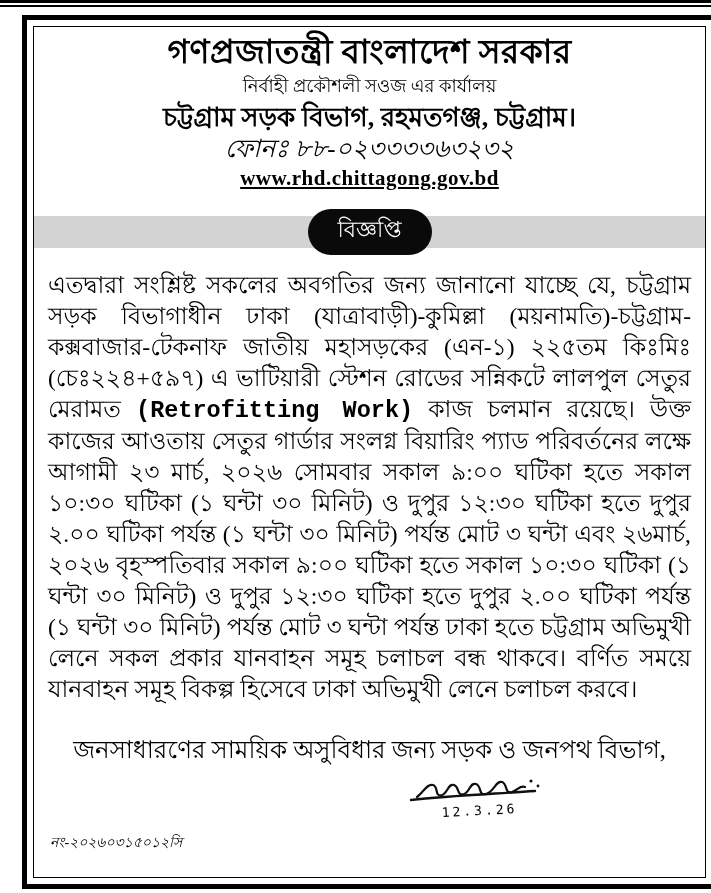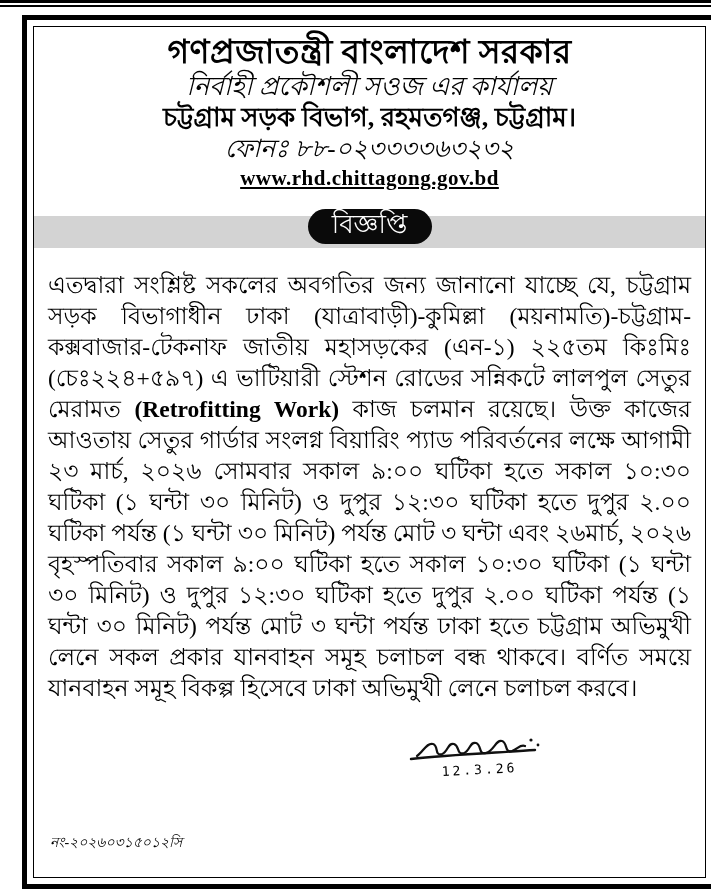--- a/index.html
+++ b/index.html
@@ -28,21 +28,21 @@
   .inner-frame {
     position: absolute;
     left: 6px; top: 6px; right: 6px; bottom: 6px;
     border: 1px solid #000;
     padding: 6px 14px 0 14px;
     overflow: hidden;
   }
 
   .header { text-align: center; }
   .org-title   { font-size: 33px; font-weight: bold; line-height: 38px; letter-spacing: 0.5px; }
-  .office-line { font-size: 26px; line-height: 31px; font-style: italic; }
+  .office-line { font-size: 18px; line-height: 31px; }
   .division-line { font-size: 26px; line-height: 31px; font-weight: bold; }
   .phone-line  { font-size: 25px; line-height: 31px; font-style: italic; }
   .website-link {
     font-size: 21px; font-weight: bold; line-height: 29px;
     text-decoration: underline;
     font-family: "Liberation Serif", serif;
     letter-spacing: 0.5px;
   }
 
   .memo-row {
@@ -53,37 +53,37 @@
   .notice-band {
     position: relative;
     margin: 16px -14px 0 -14px;
     height: 32px;
     background: #d3d3d3;
   }
   .notice-badge {
     position: absolute;
     left: 50%; top: -7px;
     transform: translateX(-50%);
-    width: 124px; height: 35px;
+    width: 124px; height: 46px;
     background: #0a0a0a;
     border-radius: 23px;
     color: #fff;
-    font-size: 26px;
+    font-size: 22px;
     display: flex; align-items: center; justify-content: center;
     line-height: 1;
     padding-bottom: 4px;
   }
 
   .notice-body {
     margin-top: 22px;
     font-size: 23.5px;
     line-height: 31px;
     text-align: justify;
   }
-  .eng { font-family: Liberation Serif, serif; font-weight: bold; }
+  .eng { font-family: Liberation Mono, monospace; font-weight: bold; }
 
   .apology {
     margin-top: 28px;
     text-align: center;
     font-size: 24.5px;
     line-height: 34px;
   }
 
   .sig-area { position: relative; margin-top: 6px; height: 210px; }
   .sig-col {
@@ -130,20 +130,21 @@
     <div class="memo-row">
     </div>
 
     <div class="notice-band">
       <div class="notice-badge">বিজ্ঞপ্তি</div>
     </div>
 
     <p class="notice-body"><span>এতদ্বারা সংশ্লিষ্ট সকলের অবগতির জন্য জানানো যাচ্ছে যে, চট্টগ্রাম সড়ক বিভাগাধীন ঢাকা (যাত্রাবাড়ী)-কুমিল্লা (ময়নামতি)-চট্টগ্রাম-কক্সবাজার-টেকনাফ জাতীয় মহাসড়কের (এন-১) ২২৫তম কিঃমিঃ (চেঃ২২৪+৫৯৭) এ ভাটিয়ারী স্টেশন রোডের সন্নিকটে লালপুল সেতুর মেরামত </span><span class="eng">(Retrofitting Work)</span><span> কাজ চলমান রয়েছে। উক্ত কাজের আওতায় সেতুর গার্ডার সংলগ্ন বিয়ারিং প্যাড পরিবর্তনের লক্ষে আগামী ২৩ মার্চ, ২০২৬ সোমবার সকাল ৯:০০ ঘটিকা হতে সকাল ১০:৩০ ঘটিকা (১ ঘন্টা ৩০ মিনিট) ও দুপুর ১২:৩০ ঘটিকা হতে দুপুর ২.০০ ঘটিকা পর্যন্ত (১ ঘন্টা ৩০ মিনিট) পর্যন্ত মোট ৩ ঘন্টা এবং ২৬মার্চ, ২০২৬ বৃহস্পতিবার সকাল ৯:০০ ঘটিকা হতে সকাল ১০:৩০ ঘটিকা (১ ঘন্টা ৩০ মিনিট) ও দুপুর ১২:৩০ ঘটিকা হতে দুপুর ২.০০ ঘটিকা পর্যন্ত (১ ঘন্টা ৩০ মিনিট) পর্যন্ত মোট ৩ ঘন্টা পর্যন্ত ঢাকা হতে চট্টগ্রাম অভিমুখী লেনে সকল প্রকার যানবাহন সমূহ চলাচল বন্ধ থাকবে। বর্ণিত সময়ে যানবাহন সমূহ বিকল্প হিসেবে ঢাকা অভিমুখী লেনে চলাচল করবে।</span></p>
 
     <div class="apology">
+      <div>জনসাধারণের সাময়িক অসুবিধার জন্য সড়ক ও জনপথ বিভাগ,</div>
     </div>
 
     <div class="sig-area">
       <div class="sig-col">
         <div class="sig-scribble">
           <svg width="140" height="34" viewBox="0 0 140 34">
             <path d="M10,24 C16,20 20,10 26,12 C32,14 27,24 35,22 C41,20 41,10 47,12 C53,14 49,23 57,21 C63,19 63,9 69,11 C75,13 71,23 79,21 C87,19 89,7 95,9 C101,11 97,21 105,19 C111,17 113,12 118,14" stroke="#101010" fill="none" stroke-width="2.2" stroke-linecap="round"></path>
             <path d="M4,27 C40,23 85,21 128,18" stroke="#101010" fill="none" stroke-width="2.4" stroke-linecap="round"></path>
             <circle cx="124" cy="8" r="1.6" fill="#101010"></circle>
             <circle cx="131" cy="13" r="1.4" fill="#101010"></circle>

